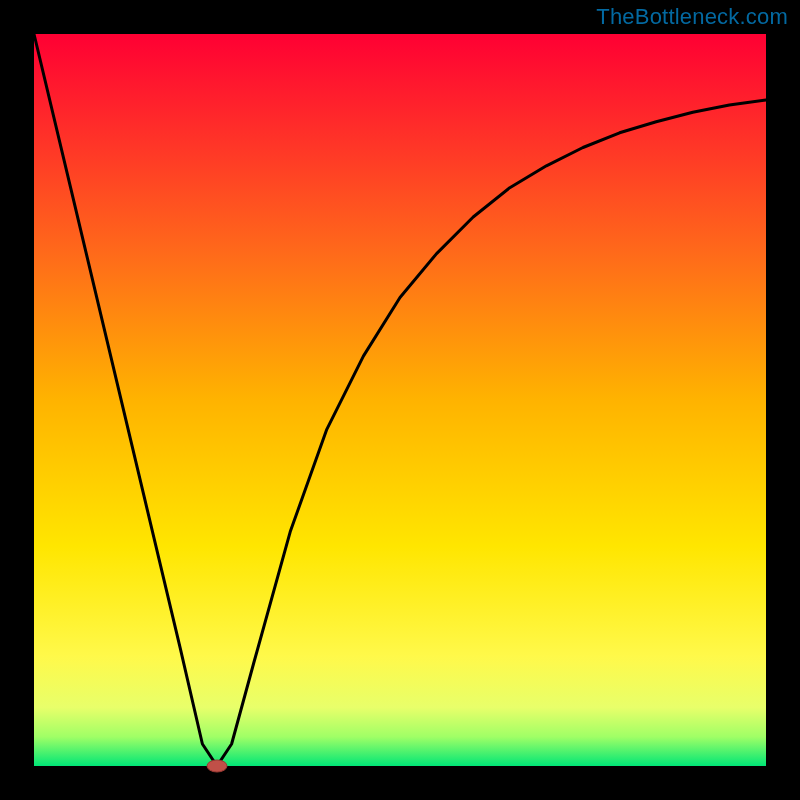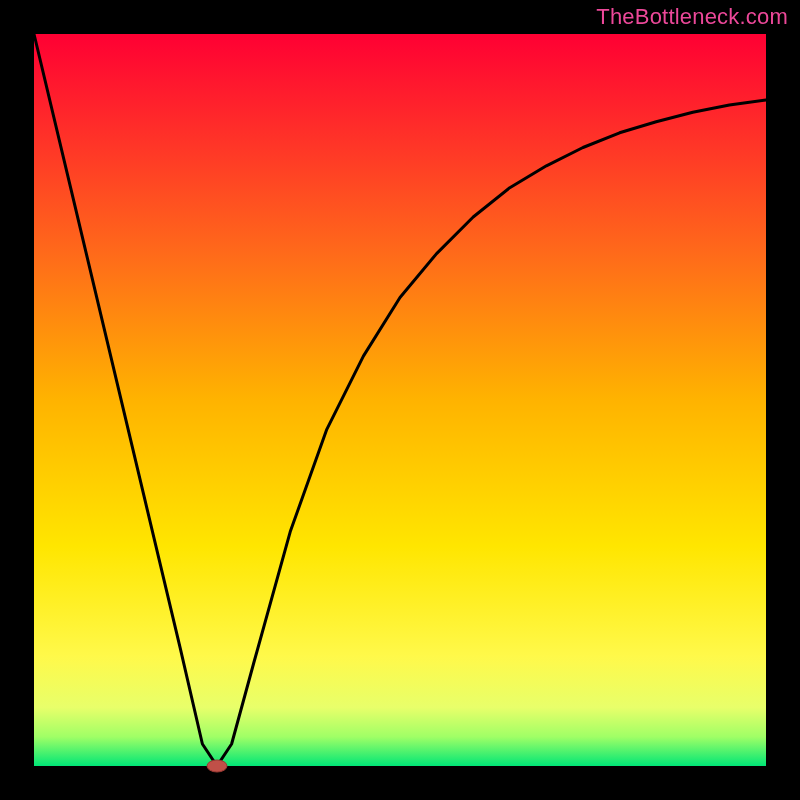--- a/index.html
+++ b/index.html
@@ -14,21 +14,21 @@
   .frame {
     position: relative;
     width: 800px;
     height: 800px;
     background: #000;
   }
   .watermark {
     position: absolute;
     top: 4px;
     right: 12px;
-    color: #ec4899;
+    color: #0369a1;
     font-size: 22px;
     font-weight: 500;
     letter-spacing: 0.2px;
     user-select: none;
   }
   svg {
     position: absolute;
     top: 0;
     left: 0;
   }

